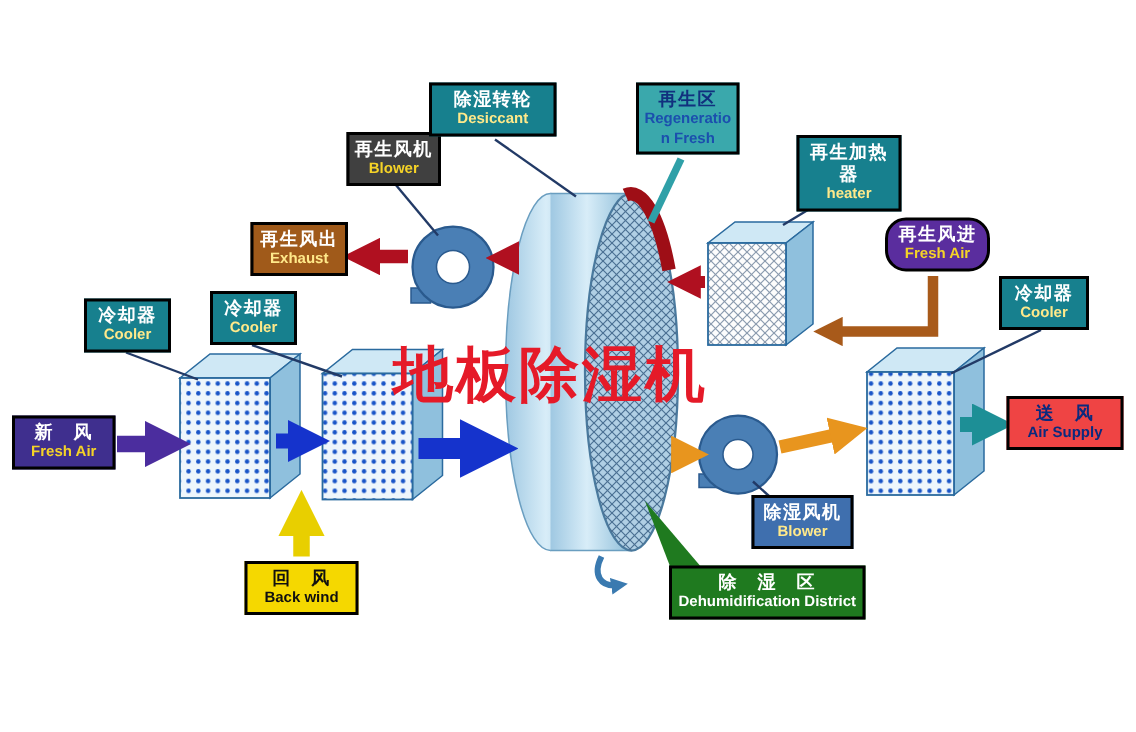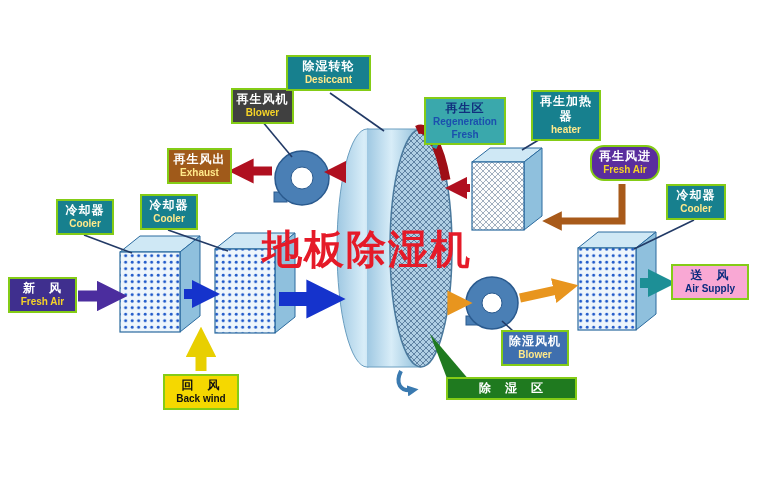--- a/index.html
+++ b/index.html
@@ -1,31 +1,31 @@
 <!DOCTYPE html>
 <html><head>
 <meta charset="utf-8">
 <style>
   html,body{margin:0;padding:0;background:#fff;}
   .canvas{position:relative;width:757px;height:488px;background:#ffffff;overflow:hidden;
           font-family:"Liberation Sans","DejaVu Sans",sans-serif;}
   .canvas svg{position:absolute;left:0;top:0;}
-  .lbl{position:absolute;border:2px solid #84cc16;text-align:center;font-weight:bold;
+  .lbl{position:absolute;border:2px solid #000000;text-align:center;font-weight:bold;
        padding:2px 3px;box-sizing:border-box;line-height:1.25;z-index:2;}
   .lbl .zh{display:block;font-size:12px;letter-spacing:1px;}
   .lbl .en{display:block;font-size:10px;text-align:center;}
   .wrap-any .en{overflow-wrap:anywhere;}
   .teal{background:#17808e;color:#fff}.teal .en{color:#ffe98a}
   .tealLight{background:#3aa8ac;color:#11307e}.tealLight .en{color:#1b4fae}
   .navy{background:#404040;color:#fff}.navy .en{color:#f5d327}
   .brown{background:#a05a1a;color:#fff}.brown .en{color:#ffe98a}
   .purple{background:#5a2d9e;color:#fff}.purple .en{color:#f5d327}
   .indigo{background:#3f2f8e;color:#fff}.indigo .en{color:#f5d327}
   .yellow{background:#f5d800;color:#101010}.yellow .en{color:#101010}
-  .cyan{background:#f9a8d4;color:#0a2a7e}.cyan .en{color:#0a2a7e}
+  .cyan{background:#ef4444;color:#0a2a7e}.cyan .en{color:#0a2a7e}
   .steel{background:#3f6fae;color:#fff}.steel .en{color:#ffe98a}
   .green{background:#1f7a1f;color:#fff}.green .en{color:#fff}
   .watermark{position:absolute;left:262px;top:222px;z-index:5;font-size:40px;font-weight:bold;
              color:#e51a28;letter-spacing:2px;white-space:nowrap;text-align:right;}
 </style>
 </head>
 <body>
 
 <div class="canvas">
 
@@ -151,21 +151,21 @@
   <div class="lbl navy" style="left:231px;top:88px;width:63px;">
     <span class="zh">再生风机</span>
     <span class="en">Blower</span>
   </div>
 
   <div class="lbl teal" style="left:286px;top:55px;width:85px;">
     <span class="zh">除湿转轮</span>
     <span class="en">Desiccant</span>
   </div>
 
-  <div class="lbl tealLight wrap-any" style="left:424px;top:55px;width:82px;margin-top:42px;">
+  <div class="lbl tealLight wrap-any" style="left:424px;top:55px;width:69px;">
     <span class="zh">再生区</span>
     <span class="en">Regeneration Fresh</span>
   </div>
 
   <div class="lbl teal" style="left:531px;top:90px;width:70px;">
     <span class="zh">再生加热器</span>
     <span class="en">heater</span>
   </div>
 
   <div class="lbl brown" style="left:167px;top:148px;width:65px;">
@@ -208,17 +208,18 @@
     <span class="en">Air Supply</span>
   </div>
 
   <div class="lbl steel" style="left:501px;top:330px;width:68px;">
     <span class="zh">除湿风机</span>
     <span class="en">Blower</span>
   </div>
 
   <div class="lbl green" style="left:446px;top:377px;width:131px;">
     <span class="zh">除　湿　区</span>
+    <span class="en">Dehumidification District</span>
   </div>
 
   <div class="watermark">地板除湿机</div>
 
 </div>
 
 </body></html>

